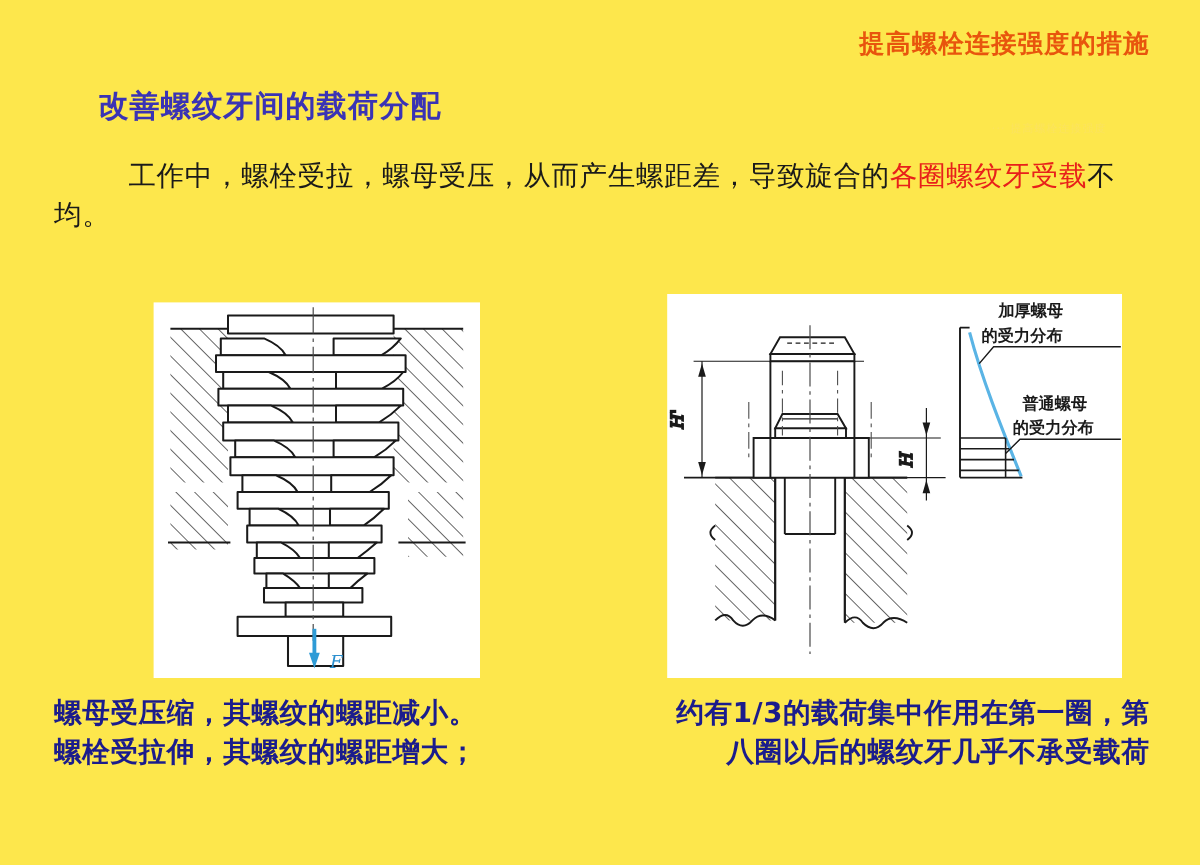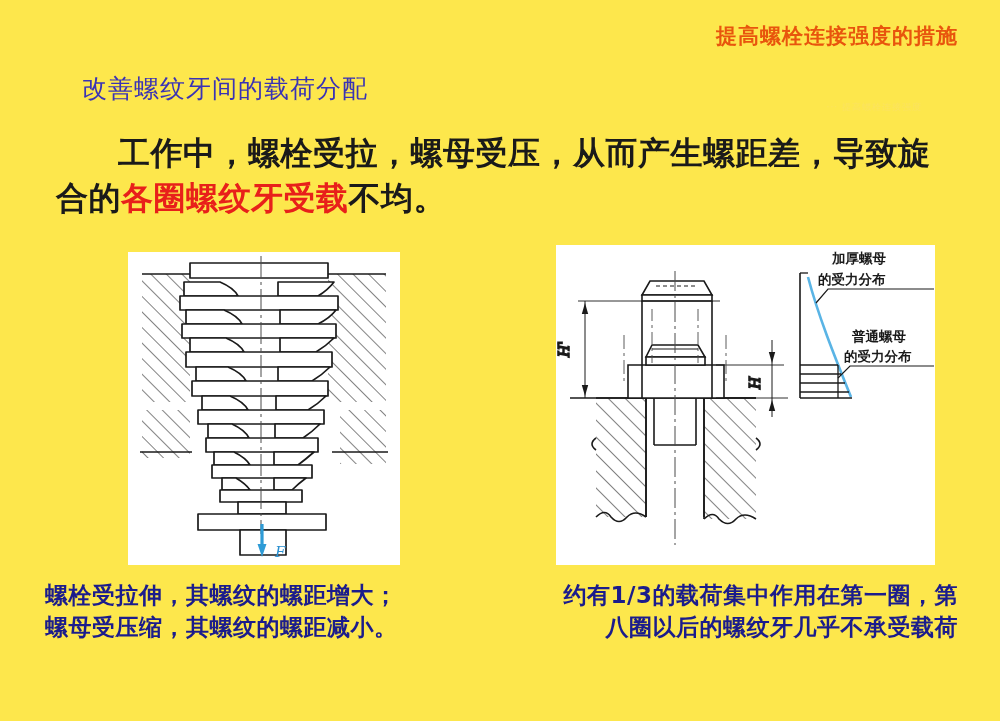--- a/index.html
+++ b/index.html
@@ -43,35 +43,35 @@
     white-space: nowrap;
     user-select: none;
   }
 
   
   .subtitle {
     position: absolute;
     top: 72px;
     left: 82px;
     font-size: 25px;
-    font-weight: 400;
+    font-weight: 700;
     color: #3a33b5;
     letter-spacing: 1px;
     white-space: nowrap;
     text-align: right;
   }
 
   
   .body-text {
     position: absolute;
     top: 131px;
-    left: 56px;
+    left: 45px;
     width: 905px;
-    font-size: 32px;
-    font-weight: 700;
+    font-size: 23px;
+    font-weight: 400;
     color: #1a1a1a;
     line-height: 1.42;
     letter-spacing: 0.5px;
   }
   .body-text .indent { display: inline-block; width: 62px; }
   .body-text .red { color: #e8201a; }
 
   
   .figure {
     position: absolute;
@@ -310,19 +310,19 @@
         <g>
           <path d="M282,133 L294,121 H378" fill="none" stroke="#1a1a1a" stroke-width="1.2"></path>
           <text x="296" y="96" font-size="13.5" font-weight="700" fill="#1a1a1a" font-family="'DejaVu Sans','Liberation Sans',sans-serif">普通螺母</text>
           <text x="288" y="116" font-size="13.5" font-weight="700" fill="#1a1a1a" font-family="'DejaVu Sans','Liberation Sans',sans-serif">的受力分布</text>
         </g>
       </g>
     </svg>
   </div>
 
   <div class="caption" id="caption-left">
+    <div>螺母受压缩，其螺纹的螺距减小。</div>
     <div>螺栓受拉伸，其螺纹的螺距增大；</div>
-    <div>螺母受压缩，其螺纹的螺距减小。</div>
   </div>
 
   <div class="caption" id="caption-right">约有1/3的载荷集中作用在第一圈，第八圈以后的螺纹牙几乎不承受载荷</div>
 
 </div>
 
 </body></html>

